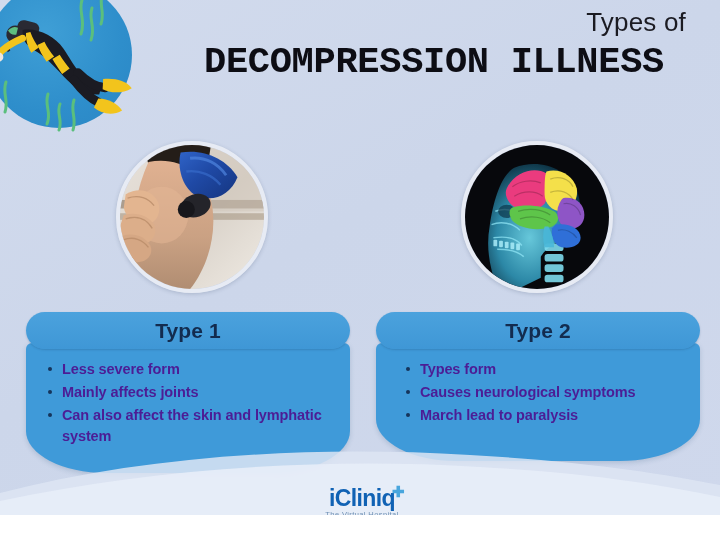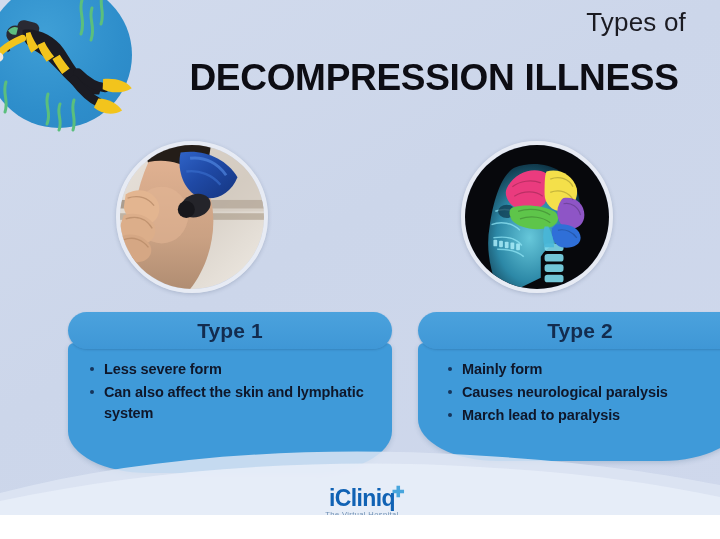--- a/index.html
+++ b/index.html
@@ -35,23 +35,24 @@
     line-height: 1.1;
     font-weight: 400;
     padding-right: 22px;
   }
   .main-title {
     font-size: 37px;
     font-weight: bold;
     color: #0d0d14;
     letter-spacing: -0.3px;
     line-height: 1.15;
-    margin-top: 20px;
+    margin-top: 4px;
     white-space: nowrap;
     text-align: center;
+    font-family: Liberation Mono, monospace;
   }
 
   
   .diver-scene {
     position: absolute;
     left: -14px;
     top: -18px;
     width: 154px;
     height: 152px;
   }
@@ -90,21 +91,20 @@
     box-shadow: 0 1px 4px rgba(40,60,90,0.22);
   }
   #circle-knee { left: 116px; top: 141px; }
   #circle-brain { left: 461px; top: 141px; }
   .photo-inner { position: absolute; inset: 0; }
 
   
   .panel {
     position: absolute;
     width: 324px;
-    margin-left: 42px;
   }
   #panel-type1 { left: 26px; top: 312px; }
   #panel-type2 { left: 376px; top: 312px; }
 
   .panel-header {
     position: relative;
     z-index: 3;
     height: 37px;
     border-radius: 22px;
     background: linear-gradient(180deg, #4ba2dd 0%, #3f97d6 100%);
@@ -133,21 +133,21 @@
 
   .bullet-list {
     list-style: none;
     margin: 0;
     padding: 0 4px 0 26px;
   }
   .bullet-list li {
     position: relative;
     font-size: 14.5px;
     line-height: 1.45;
-    color: #0f172a;
+    color: #4c1d95;
     font-weight: bold;
     margin-bottom: 2px;
     letter-spacing: -0.1px;
   }
   .bullet-list li::before {
     content: "";
     position: absolute;
     left: -14px;
     top: 8px;
     width: 4px;
@@ -375,33 +375,34 @@
     </svg>
   </div>
 
   <div class="panel" id="panel-type1">
     <div class="panel-header">
       <span class="panel-title">Type 1</span>
     </div>
     <div class="panel-body">
       <ul class="bullet-list">
         <li>Less severe form</li>
+        <li>Mainly affects joints</li>
         <li>Can also affect the skin and lymphatic system</li>
       </ul>
     </div>
   </div>
 
   <div class="panel" id="panel-type2">
     <div class="panel-header">
       <span class="panel-title">Type 2</span>
     </div>
     <div class="panel-body">
       <ul class="bullet-list">
-        <li>Mainly form</li>
-        <li>Causes neurological paralysis</li>
+        <li>Types form</li>
+        <li>Causes neurological symptoms</li>
         <li>March lead to paralysis</li>
       </ul>
     </div>
   </div>
 
   <div class="footer-swoosh">
     <svg width="720" height="76" viewBox="0 0 720 76">
       <path d="M0 54 C140 18, 300 6, 470 16 C580 22, 660 34, 720 46 L720 76 L0 76 Z" fill="#dde5f3" opacity="0.85"></path>
       <path d="M0 62 C150 30, 320 18, 480 28 C590 34, 664 46, 720 58 L720 76 L0 76 Z" fill="#e7edf8" opacity="0.9"></path>
     </svg>

